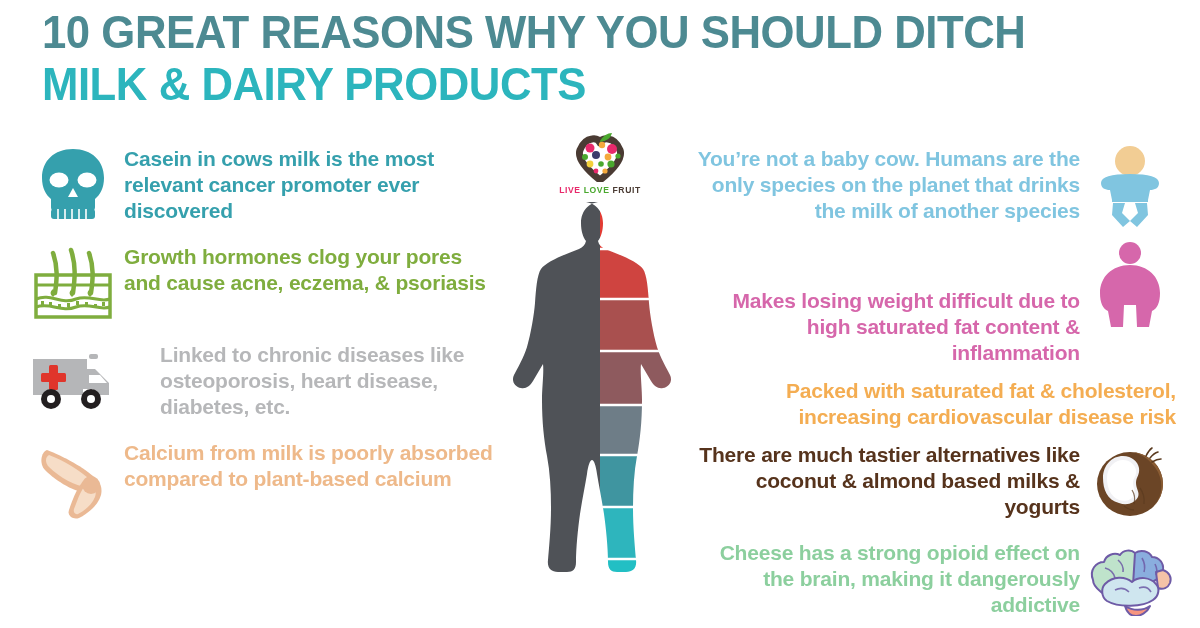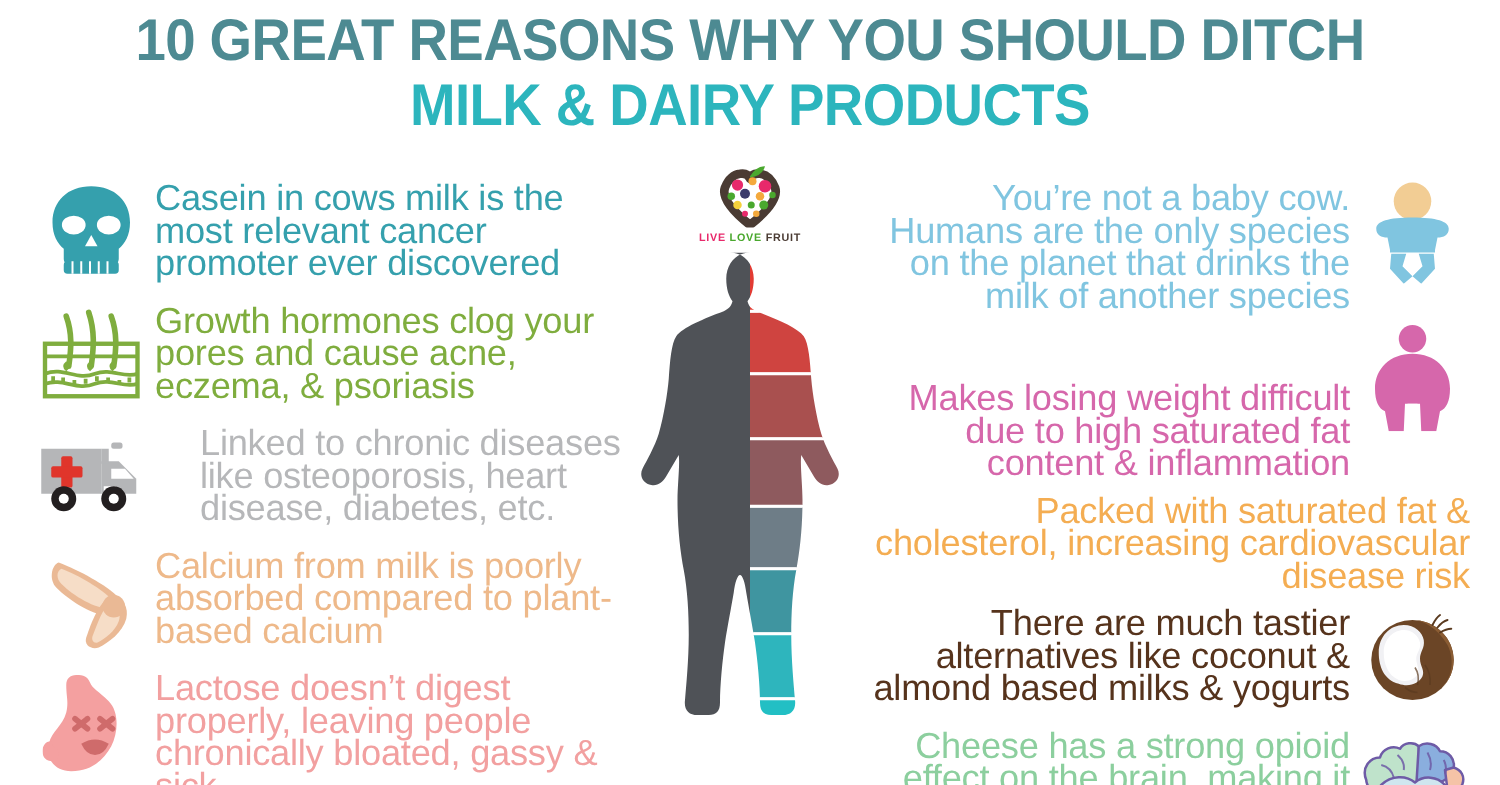--- a/index.html
+++ b/index.html
@@ -9,21 +9,21 @@
     font-family: "Liberation Sans", sans-serif;
     overflow: hidden;
   }
   .poster {
     position: relative;
     width: 1200px; height: 628px;
     background: #ffffff;
   }
 
   
-  .header { position: absolute; top: 6px; left: 0; width: 1200px; text-align: center; }
+  .header { position: absolute; top: 6px; left: 0; width: 1200px; text-align: left; }
   .title-line1 {
     font-family: "Liberation Sans Narrow", "Liberation Sans", sans-serif;
     font-weight: 700;
     font-size: 47px;
     line-height: 52px;
     letter-spacing: -0.5px;
     color: #4d8a92;
     transform: scaleX(0.93);
     white-space: nowrap;
   }
@@ -48,22 +48,22 @@
 
   .icon-box {
     width: 98px; height: 92px;
     flex: 0 0 98px;
     display: flex; align-items: center; justify-content: center;
   }
   .col-right .icon-box { width: 96px; flex: 0 0 96px; }
 
   .txt {
     font-family: "Liberation Sans", sans-serif;
-    font-weight: 400;
-    font-size: 29px;
+    font-weight: 700;
+    font-size: 21px;
     line-height: 26px;
     letter-spacing: -0.2px;
     padding-top: 6px;
   }
   .col-left .txt  { text-align: left;  padding-left: 2px; }
   .col-right .txt { text-align: right; padding-right: 2px; }
 
   
   .c-skull   { color: #35a0ad; }
   .c-skin    { color: #7fad3e; }
@@ -181,36 +181,20 @@
           <path fill="#eab995" d="M14 10 C30 16 52 28 62 38 C68 44 66 52 58 53 C44 54 24 42 12 30 C6 24 8 12 14 10z"></path>
           <path fill="#f6ddc7" d="M16 15 C30 20 48 31 57 40 C60 43 59 47 55 47 C43 47 26 37 16 27 C12 23 12 17 16 15z"></path>
           <path fill="#eab995" d="M56 36 C66 38 70 46 68 55 C65 66 54 74 46 78 C40 80 34 76 36 70 C40 58 46 42 56 36z"></path>
           <path fill="#f6ddc7" d="M56 42 C62 45 64 51 62 57 C59 65 51 71 45 74 C42 75 40 72 41 69 C45 59 49 46 56 42z"></path>
           <circle cx="58" cy="45" r="9" fill="#eab995"></circle>
         </svg>
       </div>
       <div class="txt c-knee">Calcium from milk is poorly absorbed compared to plant-based calcium</div>
     </div>
 
-    <div class="item">
-      <div class="icon-box">
-        <svg width="78" height="82" viewBox="0 0 78 82">
-          <path fill="#f4a0a0" d="M27 3 c-5 0-8 3-8 8 0 10 2 13 0 22 -3 11 -11 14 -14 25 -3 12 5 22 18 22 16 0 26-9 32-20 6-12 6-28-2-36 C45 16 40 14 38 9 36 4 33 3 27 3z"></path>
-          <path fill="#f4a0a0" d="M7 56 c-5 0-7 4-7 8 0 5 3 8 8 8 3 0 5-2 5-5 0-4-2-5-4-6 -1-1-1-5-2-5z"></path>
-          <g stroke="#cf6b6b" stroke-width="4.5" stroke-linecap="round">
-            <line x1="26" y1="38" x2="36" y2="46"></line>
-            <line x1="36" y1="38" x2="26" y2="46"></line>
-            <line x1="46" y1="38" x2="56" y2="46"></line>
-            <line x1="56" y1="38" x2="46" y2="46"></line>
-          </g>
-          <path fill="#cf6b6b" d="M31 58 q11-7 22 0 q-4 9-11 9 q-7 0-11-9z"></path>
-        </svg>
-      </div>
-      <div class="txt c-stomach">Lactose doesn’t digest properly, leaving people chronically bloated, gassy &amp; sick</div>
-    </div>
   </div>
 
   <div class="col col-right">
 
     <div class="item item-right">
       <div class="icon-box">
         <svg width="82" height="82" viewBox="0 0 82 82">
           <circle cx="41" cy="16" r="15" fill="#f2cd94"></circle>
           <path fill="#80c5e0" d="M12 38 c0-6 10-9 29-9 s29 3 29 9 c0 5-4 7-9 7 l-2 10 H23 l-2-10 c-5 0-9-2-9-7z"></path>
           <rect x="23" y="52" width="36" height="5" fill="#80c5e0"></rect>

